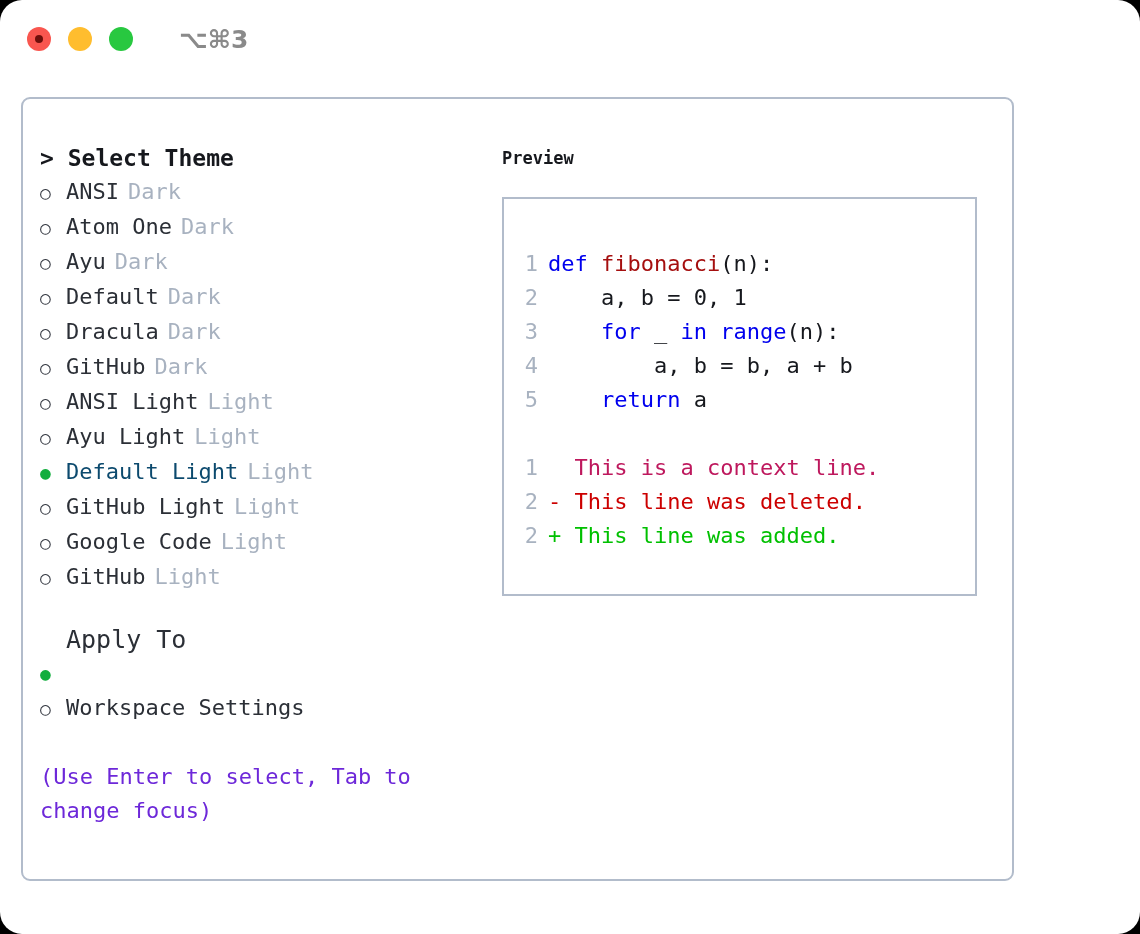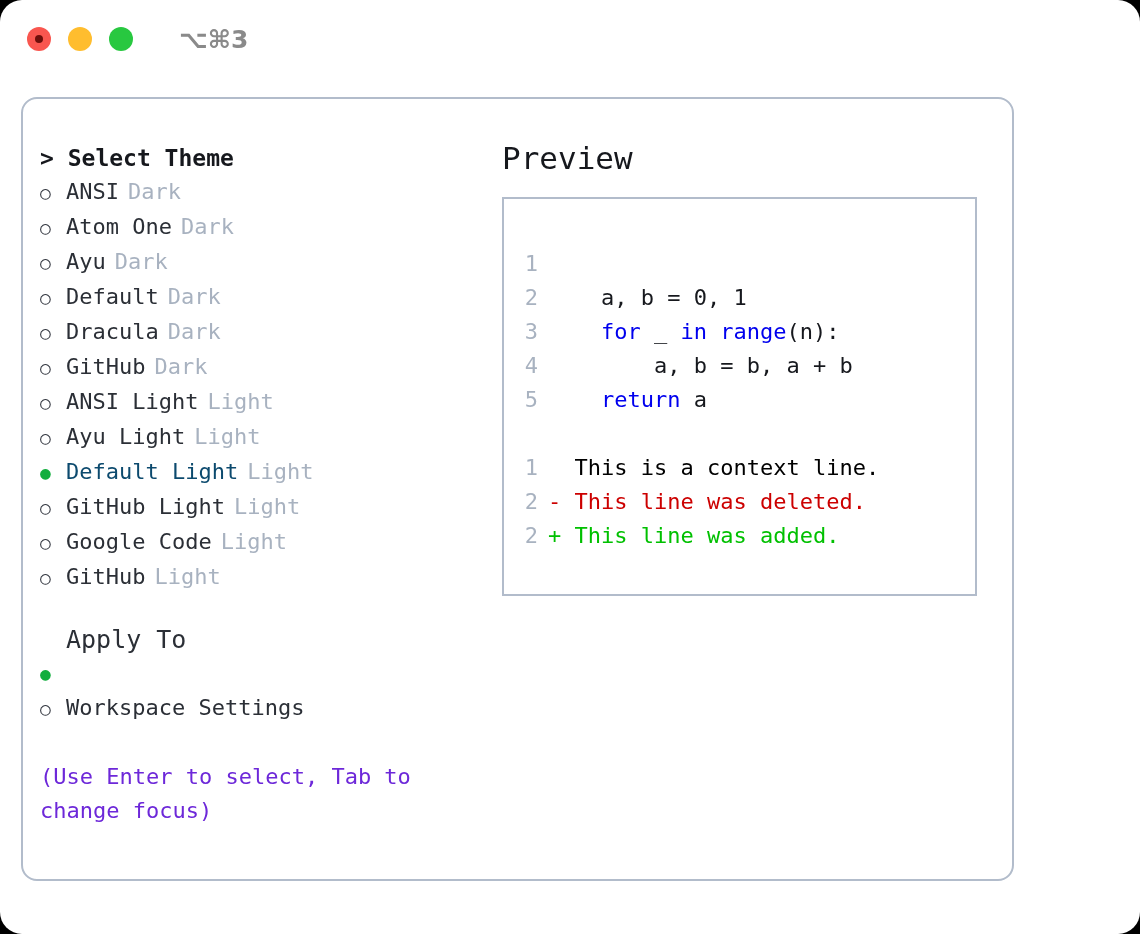--- a/index.html
+++ b/index.html
@@ -68,21 +68,21 @@
   }
 
   
   .panel {
     position: absolute;
     left: 21px;
     top: 97px;
     width: 993px;
     height: 784px;
     border: 2px solid #b2bccb;
-    border-radius: 16px;
+    border-radius: 9px;
     box-sizing: border-box;
     background: #ffffff;
   }
 
   .columns {
     position: absolute;
     left: 0; top: 0;
     width: 100%;
     height: 100%;
   }
@@ -139,22 +139,22 @@
   }
 
   
   .right-col {
     position: absolute;
     left: 479px;
     top: 42px;
     width: 490px;
   }
   .preview-title {
-    font-size: 31px;
-    font-weight: normal;
+    font-size: 17px;
+    font-weight: bold;
     color: #16181d;
     line-height: 34px;
   }
   .preview-box {
     margin-top: 22px;
     width: 475px;
     height: 399px;
     border: 2px solid #b2bccb;
     box-sizing: border-box;
     background: #ffffff;
@@ -171,21 +171,21 @@
     flex: 0 0 44px;
     text-align: right;
     color: #a8b2c0;
     padding-right: 10px;
     box-sizing: border-box;
   }
   .code-text { color: #16181d; }
   .kw  { color: #0000ee; }
   .fn  { color: #a50f0f; }
   .blank-line { height: 34px; }
-  .diff-ctx { color: #000000; }
+  .diff-ctx { color: #be185d; }
   .diff-del { color: #cc0000; }
   .diff-add { color: #00c000; }
 </style>
 </head>
 <body>
 
 <div class="page">
 
   <div class="titlebar">
     <div class="lights">
@@ -233,21 +233,21 @@
 
         <div class="hint">(Use Enter to select, Tab to change focus)</div>
       </div>
 
       <div class="right-col">
         <div class="preview-title">Preview</div>
 
         <div class="preview-box">
           <div>
 
-          <div class="code-line"><span class="lineno">1</span></div>
+          <div class="code-line"><span class="lineno">1</span><span class="code-text"><span class="kw">def </span><span class="fn">fibonacci</span><span>(n):</span></span></div>
               <div class="code-line"><span class="lineno">2</span><span class="code-text"><span>    a, b = 0, 1</span></span></div>
               <div class="code-line"><span class="lineno">3</span><span class="code-text"><span>    </span><span class="kw">for</span><span> _ </span><span class="kw">in</span><span> </span><span class="kw">range</span><span>(n):</span></span></div>
               <div class="code-line"><span class="lineno">4</span><span class="code-text"><span>        a, b = b, a + b</span></span></div>
               <div class="code-line"><span class="lineno">5</span><span class="code-text"><span>    </span><span class="kw">return</span><span> a</span></span></div>
             </div>
           <div class="blank-line"></div>
           <div>
 
           <div class="code-line"><span class="lineno">1</span><span class="diff-ctx" style="white-space: pre;"> </span><span class="diff-ctx" style="white-space: pre;"> </span><span class="diff-ctx">This is a context line.</span></div>
               <div class="code-line"><span class="lineno">2</span><span class="diff-del" style="white-space: pre;">-</span><span class="diff-del" style="white-space: pre;"> </span><span class="diff-del">This line was deleted.</span></div>

